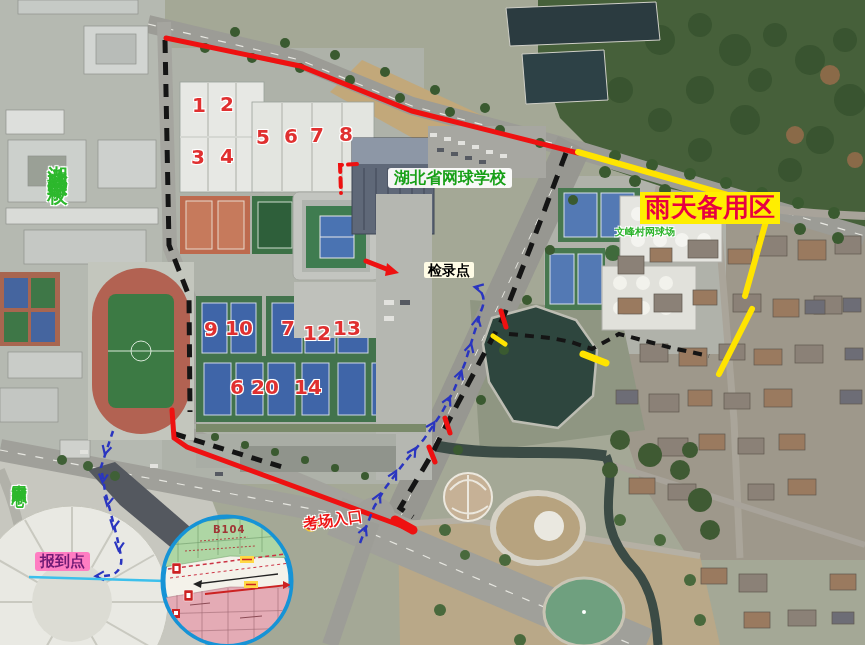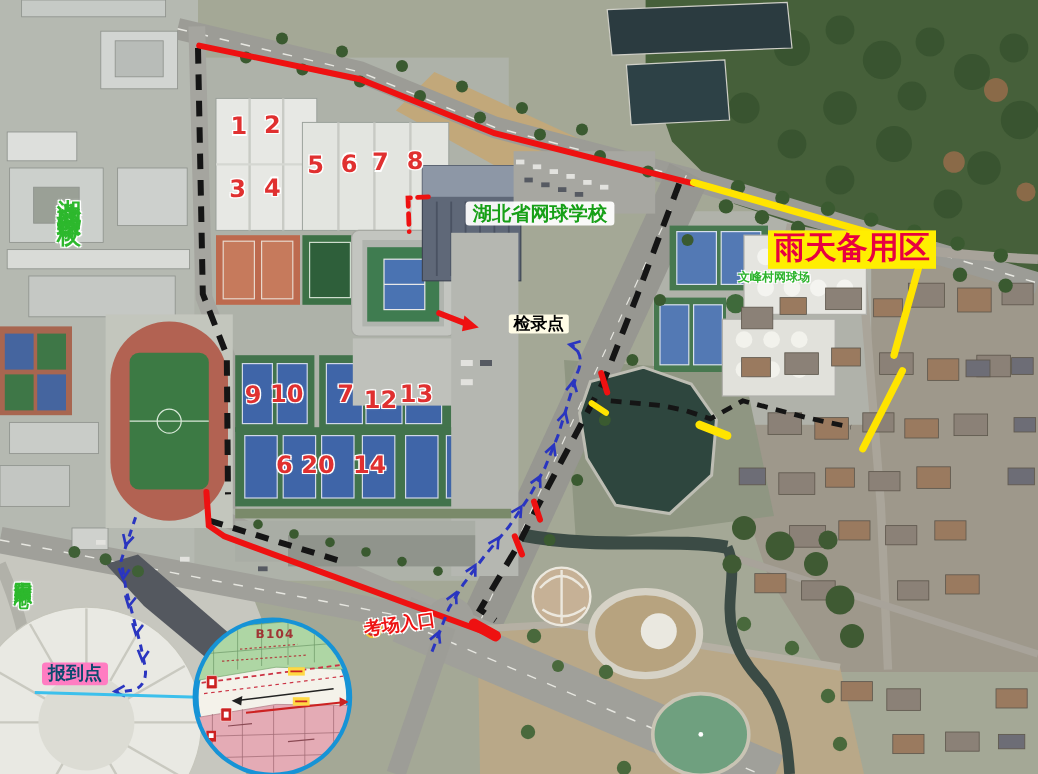--- a/index.html
+++ b/index.html
@@ -12,21 +12,21 @@
            letter-spacing:3px;text-shadow:-1px -1px 0 #fff,1px -1px 0 #fff,-1px 1px 0 #fff,1px 1px 0 #fff,0 0 3px #fff;}
   .v-green-sm{color:#2db82d;font-weight:bold;font-size:15px;writing-mode:vertical-rl;text-orientation:upright;
            letter-spacing:1px;text-shadow:-1px -1px 0 #fff,1px -1px 0 #fff,-1px 1px 0 #fff,1px 1px 0 #fff,0 0 3px #fff;}
   .green-box{background:rgba(255,255,255,.93);color:#17a017;font-weight:bold;font-size:16px;padding:1px 6px;border-radius:3px;}
   .yellow-box{background:#ffee00;color:#e80040;font-weight:bold;font-size:26px;padding:1px 5px;}
   .green-glow{color:#2cb42c;font-weight:bold;font-size:10px;
            text-shadow:-1px -1px 0 #fff,1px -1px 0 #fff,-1px 1px 0 #fff,1px 1px 0 #fff;}
   .red-box{background:#fffce6;color:#000000;font-weight:bold;font-size:14px;padding:0 4px;border-radius:2px;}
   .red-glow{color:#ee1515;font-weight:bold;font-size:15px;transform:rotate(-8deg);
            text-shadow:-1px -1px 0 #fff,1px -1px 0 #fff,-1px 1px 0 #fff,1px 1px 0 #fff;}
-  .pink-box{background:#ff7dc2;color:#0c4a6e;font-weight:bold;font-size:15px;padding:1px 5px;border-radius:3px;}
+  .pink-box{background:#ff7dc2;color:#701a75;font-weight:bold;font-size:15px;padding:1px 5px;border-radius:3px;}
   .inset-code{color:#a03535;font-weight:bold;font-size:10px;letter-spacing:1px;}
   .court-num{position:absolute;transform:translate(-50%,-50%);color:#e03030;font-weight:bold;font-size:20px;
            text-shadow:-1px -1px 0 #fff,1px -1px 0 #fff,-1px 1px 0 #fff,1px 1px 0 #fff,0 0 2px #fff;}
 </style>
 </head>
 <body>
 
 <div id="stage">
 <svg id="basemap" width="865" height="645" viewBox="0 0 865 645" xmlns="http://www.w3.org/2000/svg">
 

